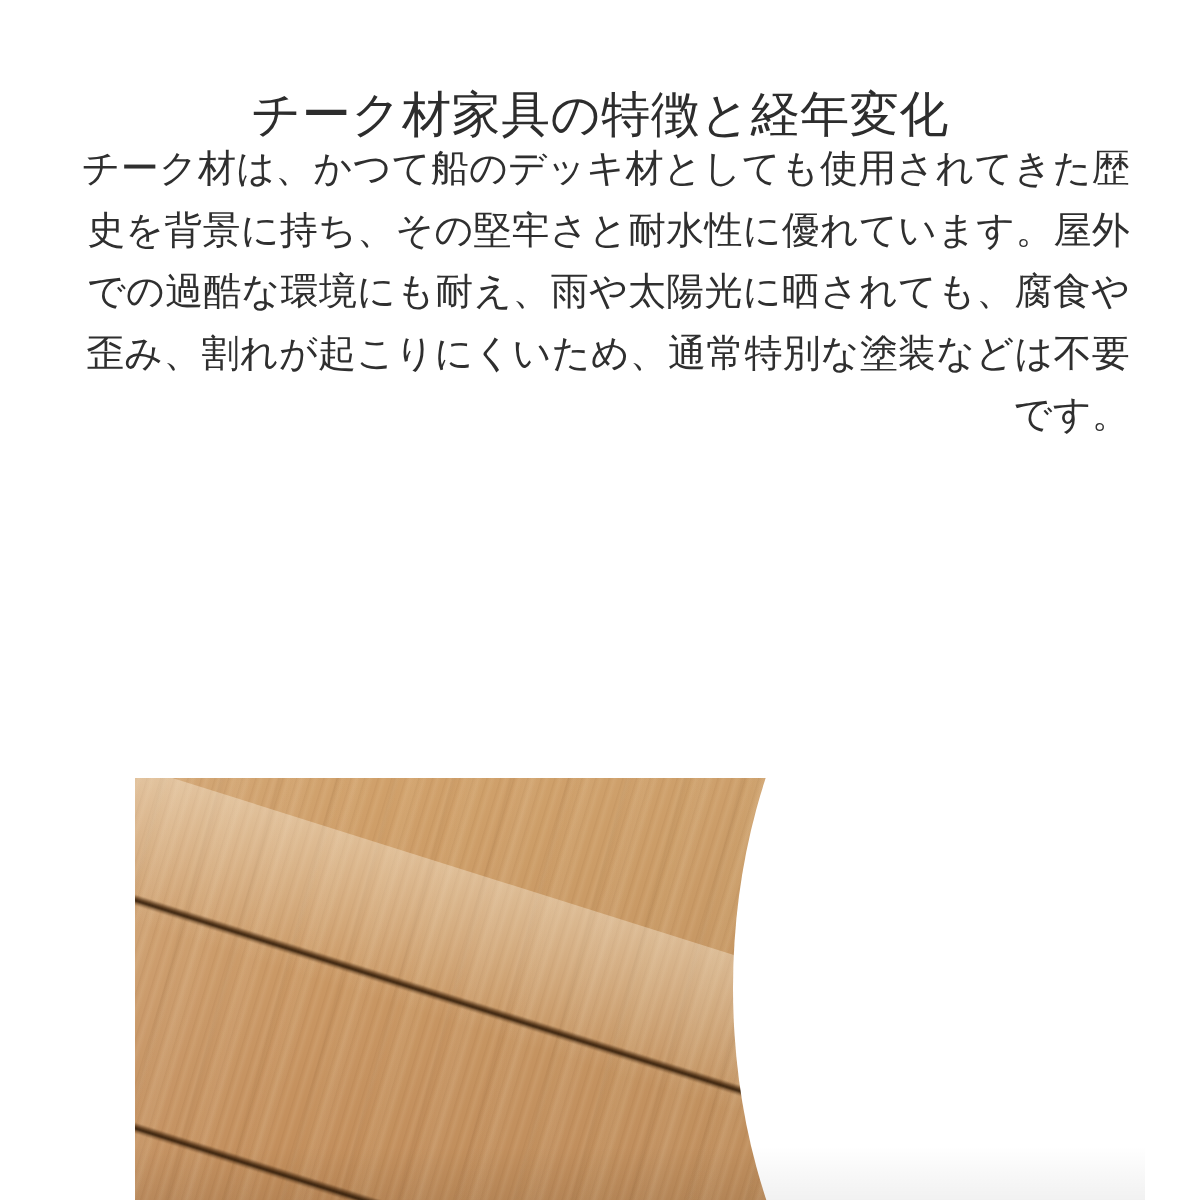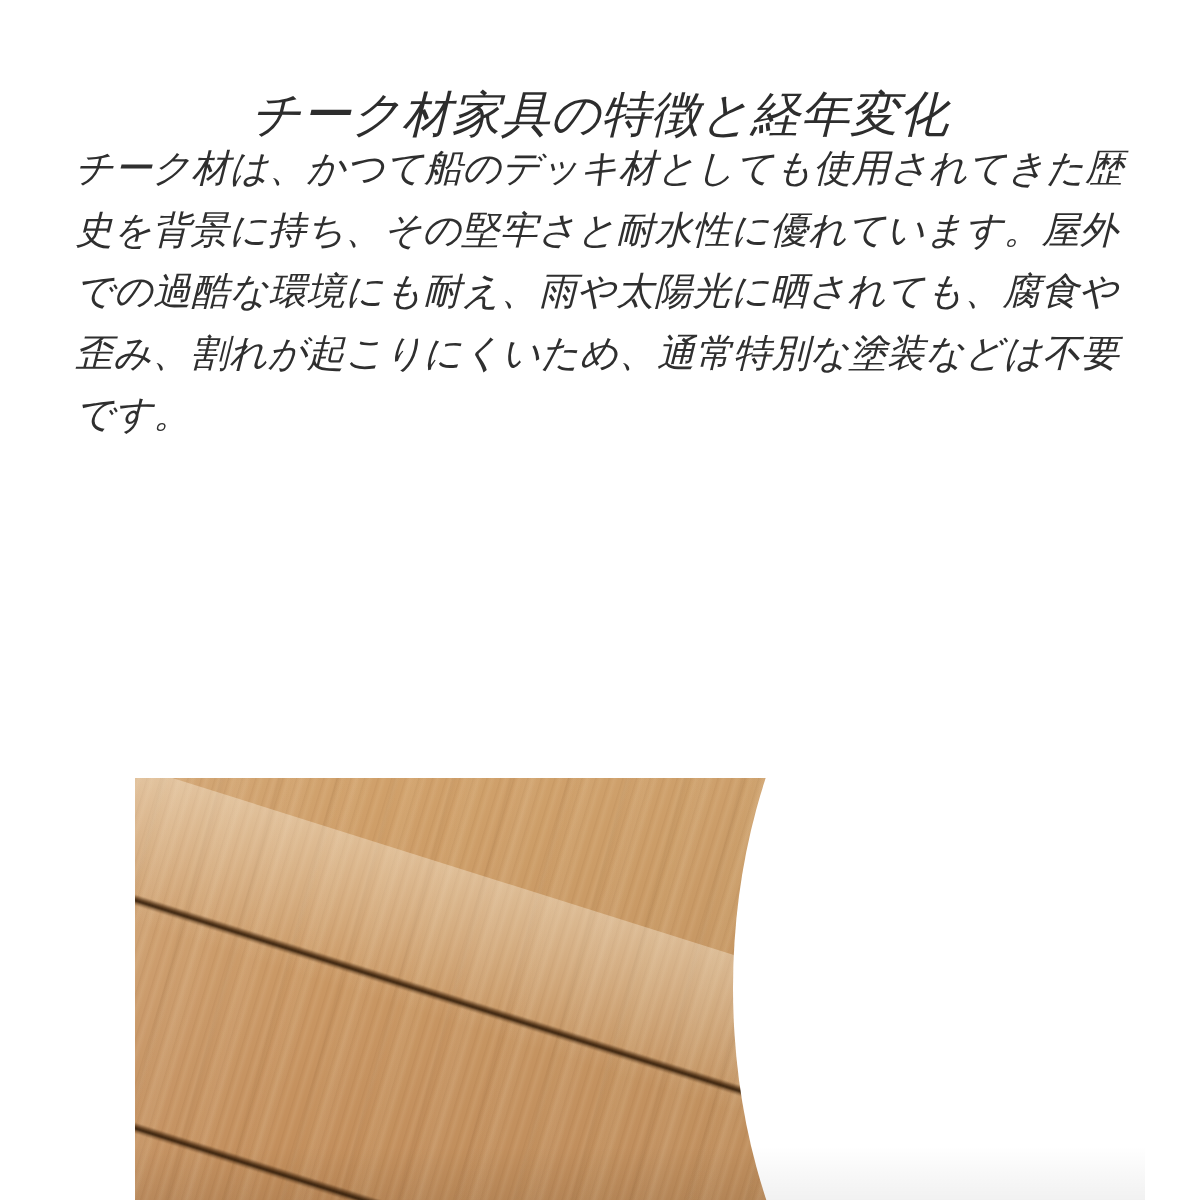--- a/index.html
+++ b/index.html
@@ -12,21 +12,20 @@
     background: #ffffff;
     font-family: "Liberation Sans", "DejaVu Sans", sans-serif;
     color: #2b2b2b;
     overflow: hidden;
   }
   .page {
     position: relative;
     width: 1200px;
     height: 944px;
     box-sizing: border-box;
-    font-style: italic;
   }
   .title {
     position: absolute;
     top: 52px;
     left: 0;
     width: 1200px;
     text-align: center;
     font-size: 49px;
     line-height: 1.2;
     letter-spacing: 0.5px;
@@ -36,20 +35,21 @@
   .body-copy {
     position: absolute;
     top: 138px;
     left: 75px;
     width: 1055px;
     font-size: 38px;
     line-height: 1.62;
     letter-spacing: 0.2px;
     color: #2f2f2f;
     font-weight: 400;
+    text-align: right;
   }
   .para {
     margin: 0;
   }
   .para + .para {
     margin-top: 0px;
   }
   .photo-wrap {
     position: absolute;
     left: 95px;

